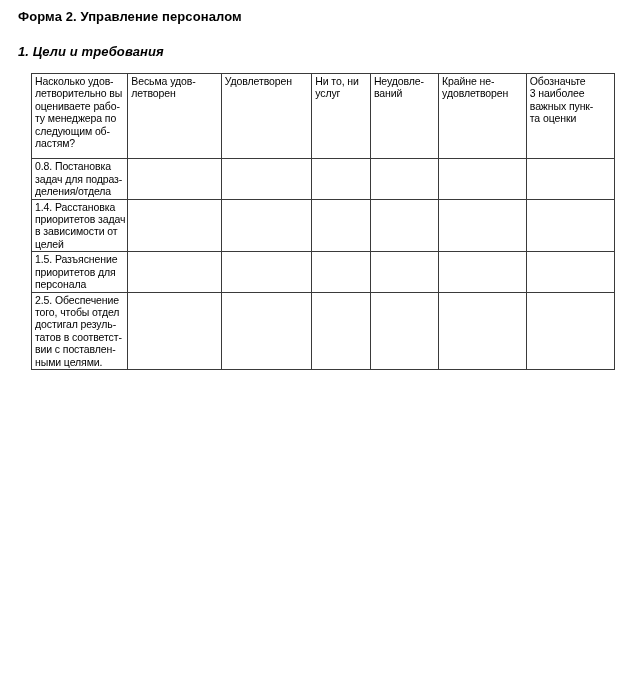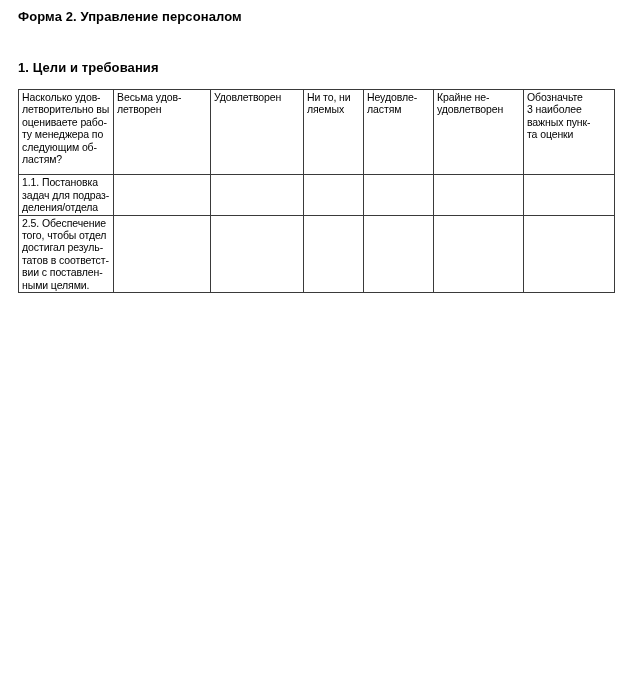--- a/index.html
+++ b/index.html
@@ -16,27 +16,29 @@
     padding: 9px 8px 0 18px;
   }
   .title {
     font-size: 13px;
     font-weight: bold;
     letter-spacing: 0.1px;
   }
   .subtitle {
     font-size: 13px;
     font-weight: bold;
-    margin-top: 36px;
+    margin-top: 20px;
     letter-spacing: 0.1px;
+    font-style: italic;
   }
   table.form-table {
     border-collapse: collapse;
     table-layout: fixed;
     margin-top: 14px;
+    margin-left: 13px;
   }
   col.c1 { width: 95px; }
   col.c2 { width: 97px; }
   col.c3 { width: 93px; }
   col.c4 { width: 60px; }
   col.c5 { width: 70px; }
   col.c6 { width: 90px; }
   col.c7 { width: 91px; }
   .form-table th,
   .form-table td {
@@ -80,36 +82,59 @@
         <th>Насколько удов-
 летворительно вы
 оцениваете рабо-
 ту менеджера по
 следующим об-
 ластям?</th>
         <th>Весьма удов-
 летворен</th>
         <th>Удовлетворен</th>
         <th>Ни то, ни
-ляемых</th>
+услуг</th>
         <th>Неудовле-
-ластям</th>
+ваний</th>
         <th>Крайне не-
 удовлетворен</th>
         <th>Обозначьте
 3 наиболее
 важных пунк-
 та оценки</th>
       </tr>
     </thead>
     <tbody>
       <tr>
-        <td>1.1. Постановка
+        <td>0.8. Постановка
 задач для подраз-
 деления/отдела</td>
+        <td></td>
+        <td></td>
+        <td></td>
+        <td></td>
+        <td></td>
+        <td></td>
+      </tr>
+      <tr>
+        <td>1.4. Расстановка
+приоритетов задач
+в зависимости от
+целей</td>
+        <td></td>
+        <td></td>
+        <td></td>
+        <td></td>
+        <td></td>
+        <td></td>
+      </tr>
+      <tr>
+        <td>1.5. Разъяснение
+приоритетов для
+персонала</td>
         <td></td>
         <td></td>
         <td></td>
         <td></td>
         <td></td>
         <td></td>
       </tr>
       <tr>
         <td>2.5. Обеспечение
 того, чтобы отдел

